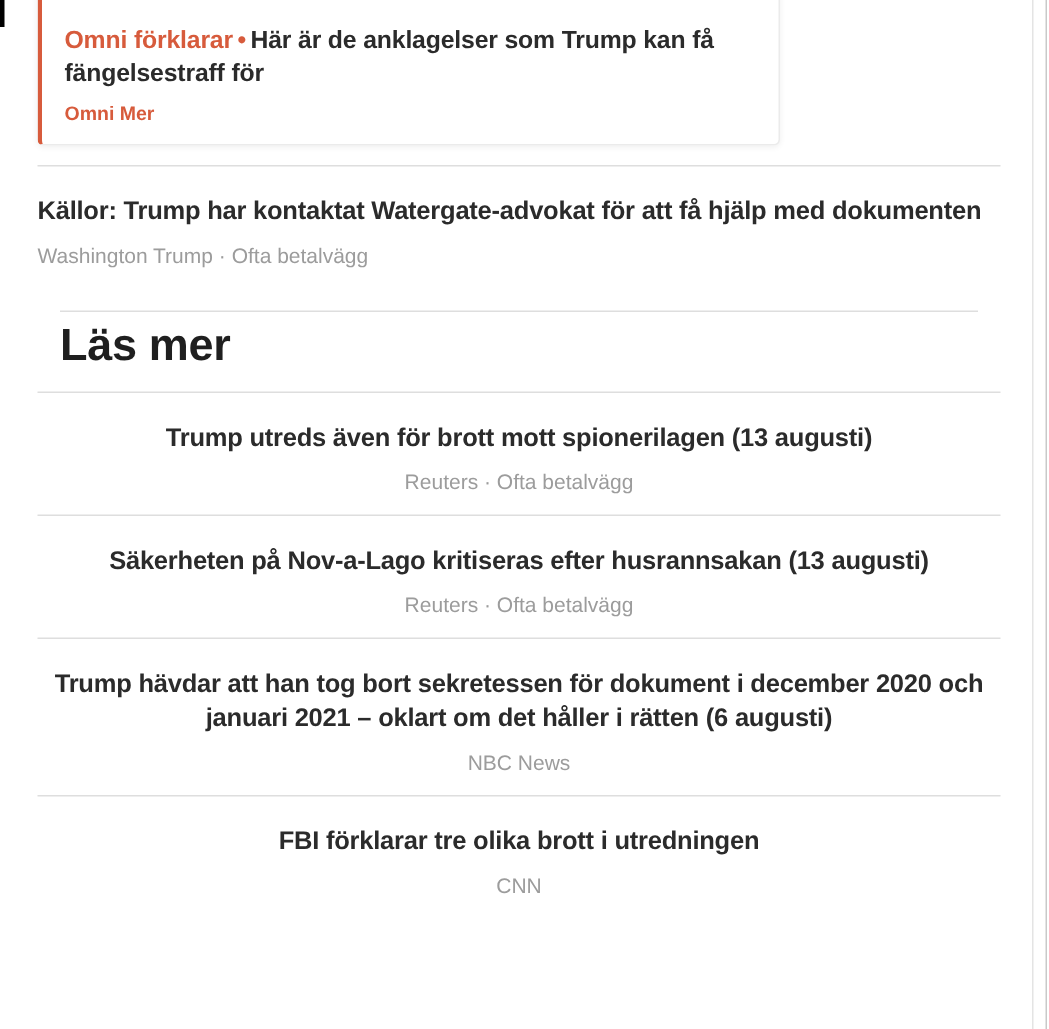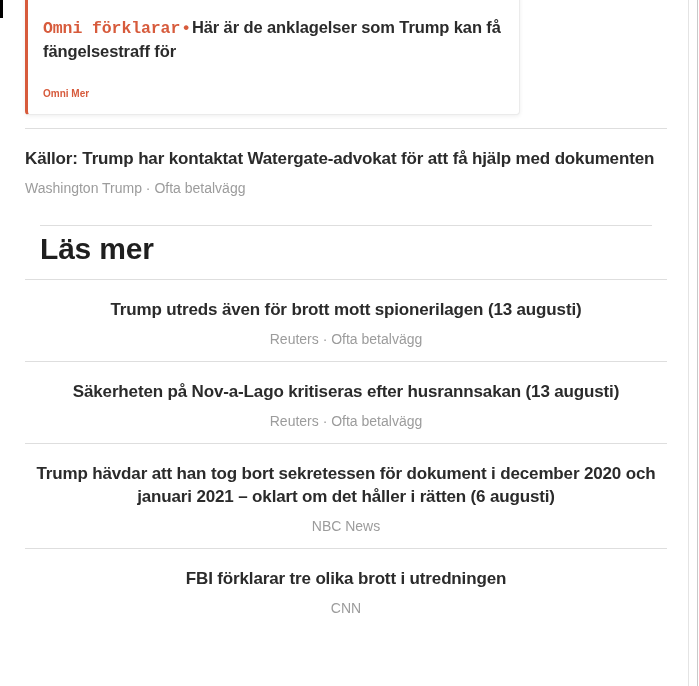--- a/index.html
+++ b/index.html
@@ -35,27 +35,27 @@
     border-radius:4px;
     box-shadow:0 1px 4px rgba(0,0,0,0.07);
     padding:25px 18px 12px 15px;
     cursor:pointer;
     z-index:2;
   }
   .teaser-title{
     font-size:16.5px;line-height:22px;font-weight:700;color:var(--title);
     letter-spacing:-0.1px;margin:0;
   }
-  .teaser-title .kicker{color:var(--accent);font-family:Liberation Mono, monospace;}
+  .teaser-title .kicker{color:var(--accent);}
   .teaser-title .sep{color:var(--accent);margin:0 3px;}
   .teaser-footer{
-    margin-top:24px;font-size:10px;line-height:16px;font-weight:700;color:var(--accent);
+    margin-top:8px;font-size:13px;line-height:16px;font-weight:700;color:var(--accent);
   }
   .content{
-    position:absolute;left:25px;top:128px;width:642px;
+    position:absolute;left:25px;top:110px;width:642px;
   }
   .lead-row{border-top:1px solid var(--divider);padding:18px 0 13px;cursor:pointer;}
   .section-heading{
     border-top:1px solid var(--divider);
     margin:15px;padding:8px 0 0;
     font-size:30px;line-height:30px;font-weight:700;color:#1f1f1f;
     letter-spacing:-0.2px;
   }
   .article-row{padding:18px 0 13px;cursor:pointer;}
   .article-row.bordered{border-top:1px solid var(--divider);text-align:center;}

